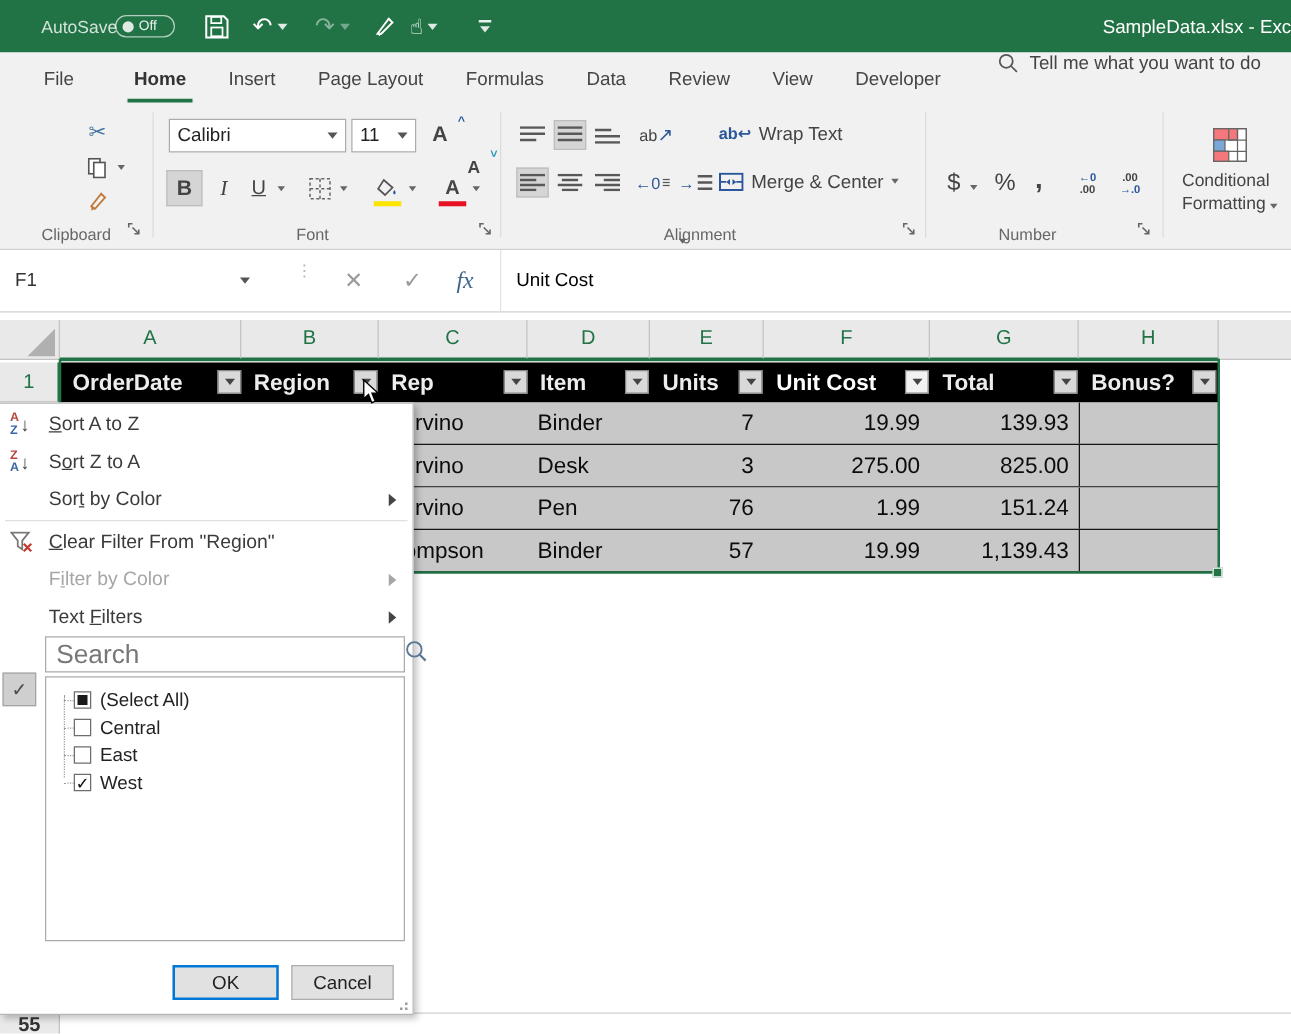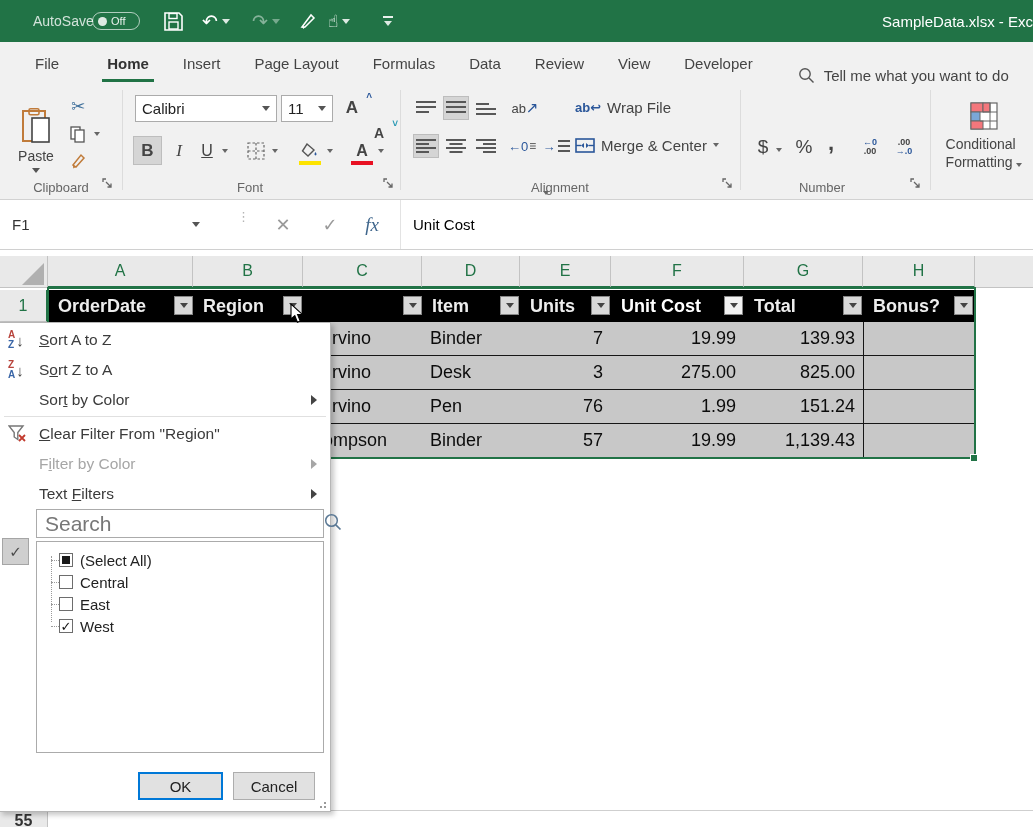--- a/index.html
+++ b/index.html
@@ -19,21 +19,21 @@
   .tb-glyph { font-size:19px; line-height:1; }
   .dim { opacity:.45; }
   .tb-caret { width:0; height:0; border-left:4px solid transparent; border-right:4px solid transparent; border-top:5px solid rgba(255,255,255,.85); margin-left:4px; }
   #window-title { right:0; left:auto; padding-right:0; font-size:15px; color:#fff; white-space:nowrap; }
 
   
   #tabbar { left:0; top:42px; width:1033px; height:42px; background:#f1f1f1; display:flex; align-items:stretch; }
   .rtab { position:relative; display:flex; align-items:center; padding:0 17px; font-size:15px; color:#444; cursor:default; }
   .rtab.active { color:#333; font-weight:700; }
   .rtab.active::after { content:""; position:absolute; left:12px; right:12px; bottom:2px; height:3px; background:#217346; }
-  #tellme { display:flex; align-items:flex-end; gap:9px; margin-left:28px; color:#444; font-size:15px; }
+  #tellme { display:flex; align-items:flex-start; gap:9px; margin-left:28px; color:#444; font-size:15px; }
 
   
   #ribbon { left:0; top:84px; width:1033px; height:116px; background:#f1f1f1; border-bottom:1px solid #d2d2d2; }
   .vsep { position:absolute; top:6px; height:100px; width:1px; background:#dcdcdc; }
   .grp-label { position:absolute; top:96px; font-size:13px; color:#666; text-align:center; }
   .launcher { position:absolute; top:94px; width:12px; height:12px; }
   .launcher svg { display:block; }
   .combo { position:absolute; background:#fff; border:1px solid #ababab; display:flex; align-items:center; font-size:15px; color:#222; padding:0 6px; }
   .combo .car { margin-left:auto; }
   .car { width:0; height:0; border-left:4px solid transparent; border-right:4px solid transparent; border-top:5px solid #555; }
@@ -203,29 +203,20 @@
       <svg width="17" height="17" viewBox="0 0 17 17">
           <circle cx="7" cy="7" r="5.2" fill="none" stroke="#555" stroke-width="1.4"></circle>
           <line x1="11" y1="11" x2="15.5" y2="15.5" stroke="#555" stroke-width="1.4"></line>
         </svg>
       <span>Tell me what you want to do</span>
     </div>
   </div>
 
   <div id="ribbon" class="abs">
 
-    <div class="rbtn" style="left:10px;top:8px;width:52px;height:96px;flex-direction:column;gap:4px">
-      <svg width="30" height="36" viewBox="0 0 30 36">
-          <rect x="2" y="3" width="22" height="30" fill="none" stroke="#c07b3a" stroke-width="2"></rect>
-          <rect x="8" y="0.8" width="10" height="6" rx="1.5" fill="none" stroke="#c07b3a" stroke-width="1.6"></rect>
-          <rect x="11" y="10" width="17" height="24" fill="#fff" stroke="#444" stroke-width="1.6"></rect>
-        </svg>
-      <span style="font-size:14px">Paste</span>
-      <span class="car"></span>
-    </div>
     <div class="rbtn" style="left:66px;top:12px;width:24px;height:20px;color:#41719c;font-size:17px">
         <span>✂</span>
       </div>
     <div class="rbtn" style="left:66px;top:40px;width:24px;height:20px">
       <svg width="16" height="17" viewBox="0 0 16 17">
           <rect x="1" y="1" width="9" height="12" fill="#fff" stroke="#555" stroke-width="1.3"></rect>
           <rect x="5" y="4" width="9" height="12" fill="#fff" stroke="#555" stroke-width="1.3"></rect>
         </svg>
     </div>
     <span class="carq abs" style="left:94px;top:48px"></span>
@@ -321,21 +312,21 @@
           <rect x="0" y="12" width="20" height="2"></rect>
         </svg>
       </div>
     <div class="rbtn" style="left:510px;top:12px;width:30px;height:24px;font-size:13px;color:#444">
         <span>ab</span>
         <span style="color:#2b579a;font-size:15px">↗</span>
       </div>
     <span class="carq abs" style="left:543px;top:107px"></span>
     <div class="rbtn" style="left:575px;top:10px;width:175px;height:26px;justify-content:flex-start;gap:6px">
       <span style="color:#2b579a;font-size:13px;font-weight:700">ab<span style="font-size:13px">↩</span></span>
-      <span style="font-size:15px">Wrap File</span>
+      <span style="font-size:15px">Wrap Text</span>
     </div>
     <div class="rbtn sel-box" style="left:413px;top:50px;width:26px;height:24px">
         <svg class="align-ico" width="20" height="14" viewBox="0 0 20 14">
           <rect x="0" y="0" width="20" height="2"></rect>
           <rect x="0" y="4" width="13" height="2"></rect>
           <rect x="0" y="8" width="20" height="2"></rect>
           <rect x="0" y="12" width="13" height="2"></rect>
         </svg>
       </div>
     <div class="rbtn" style="left:443px;top:50px;width:26px;height:24px">
@@ -489,20 +480,23 @@
         <span>55</span>
       </div>
 
     <div id="headerrow">
       <div class="hcell" style="left:0;width:145px">
           <span>OrderDate</span>
         </div>
       <div class="hcell" style="left:145px;width:110px">
           <span>Region</span>
         </div>
+      <div class="hcell" style="left:255px;width:119px">
+          <span>Rep</span>
+        </div>
       <div class="hcell" style="left:374px;width:98px">
           <span>Item</span>
         </div>
       <div class="hcell" style="left:472px;width:91px">
           <span>Units</span>
         </div>
       <div class="hcell activecell" style="left:563px;width:133px">
           <span>Unit Cost</span>
         </div>
       <div class="hcell" style="left:696px;width:119px">

